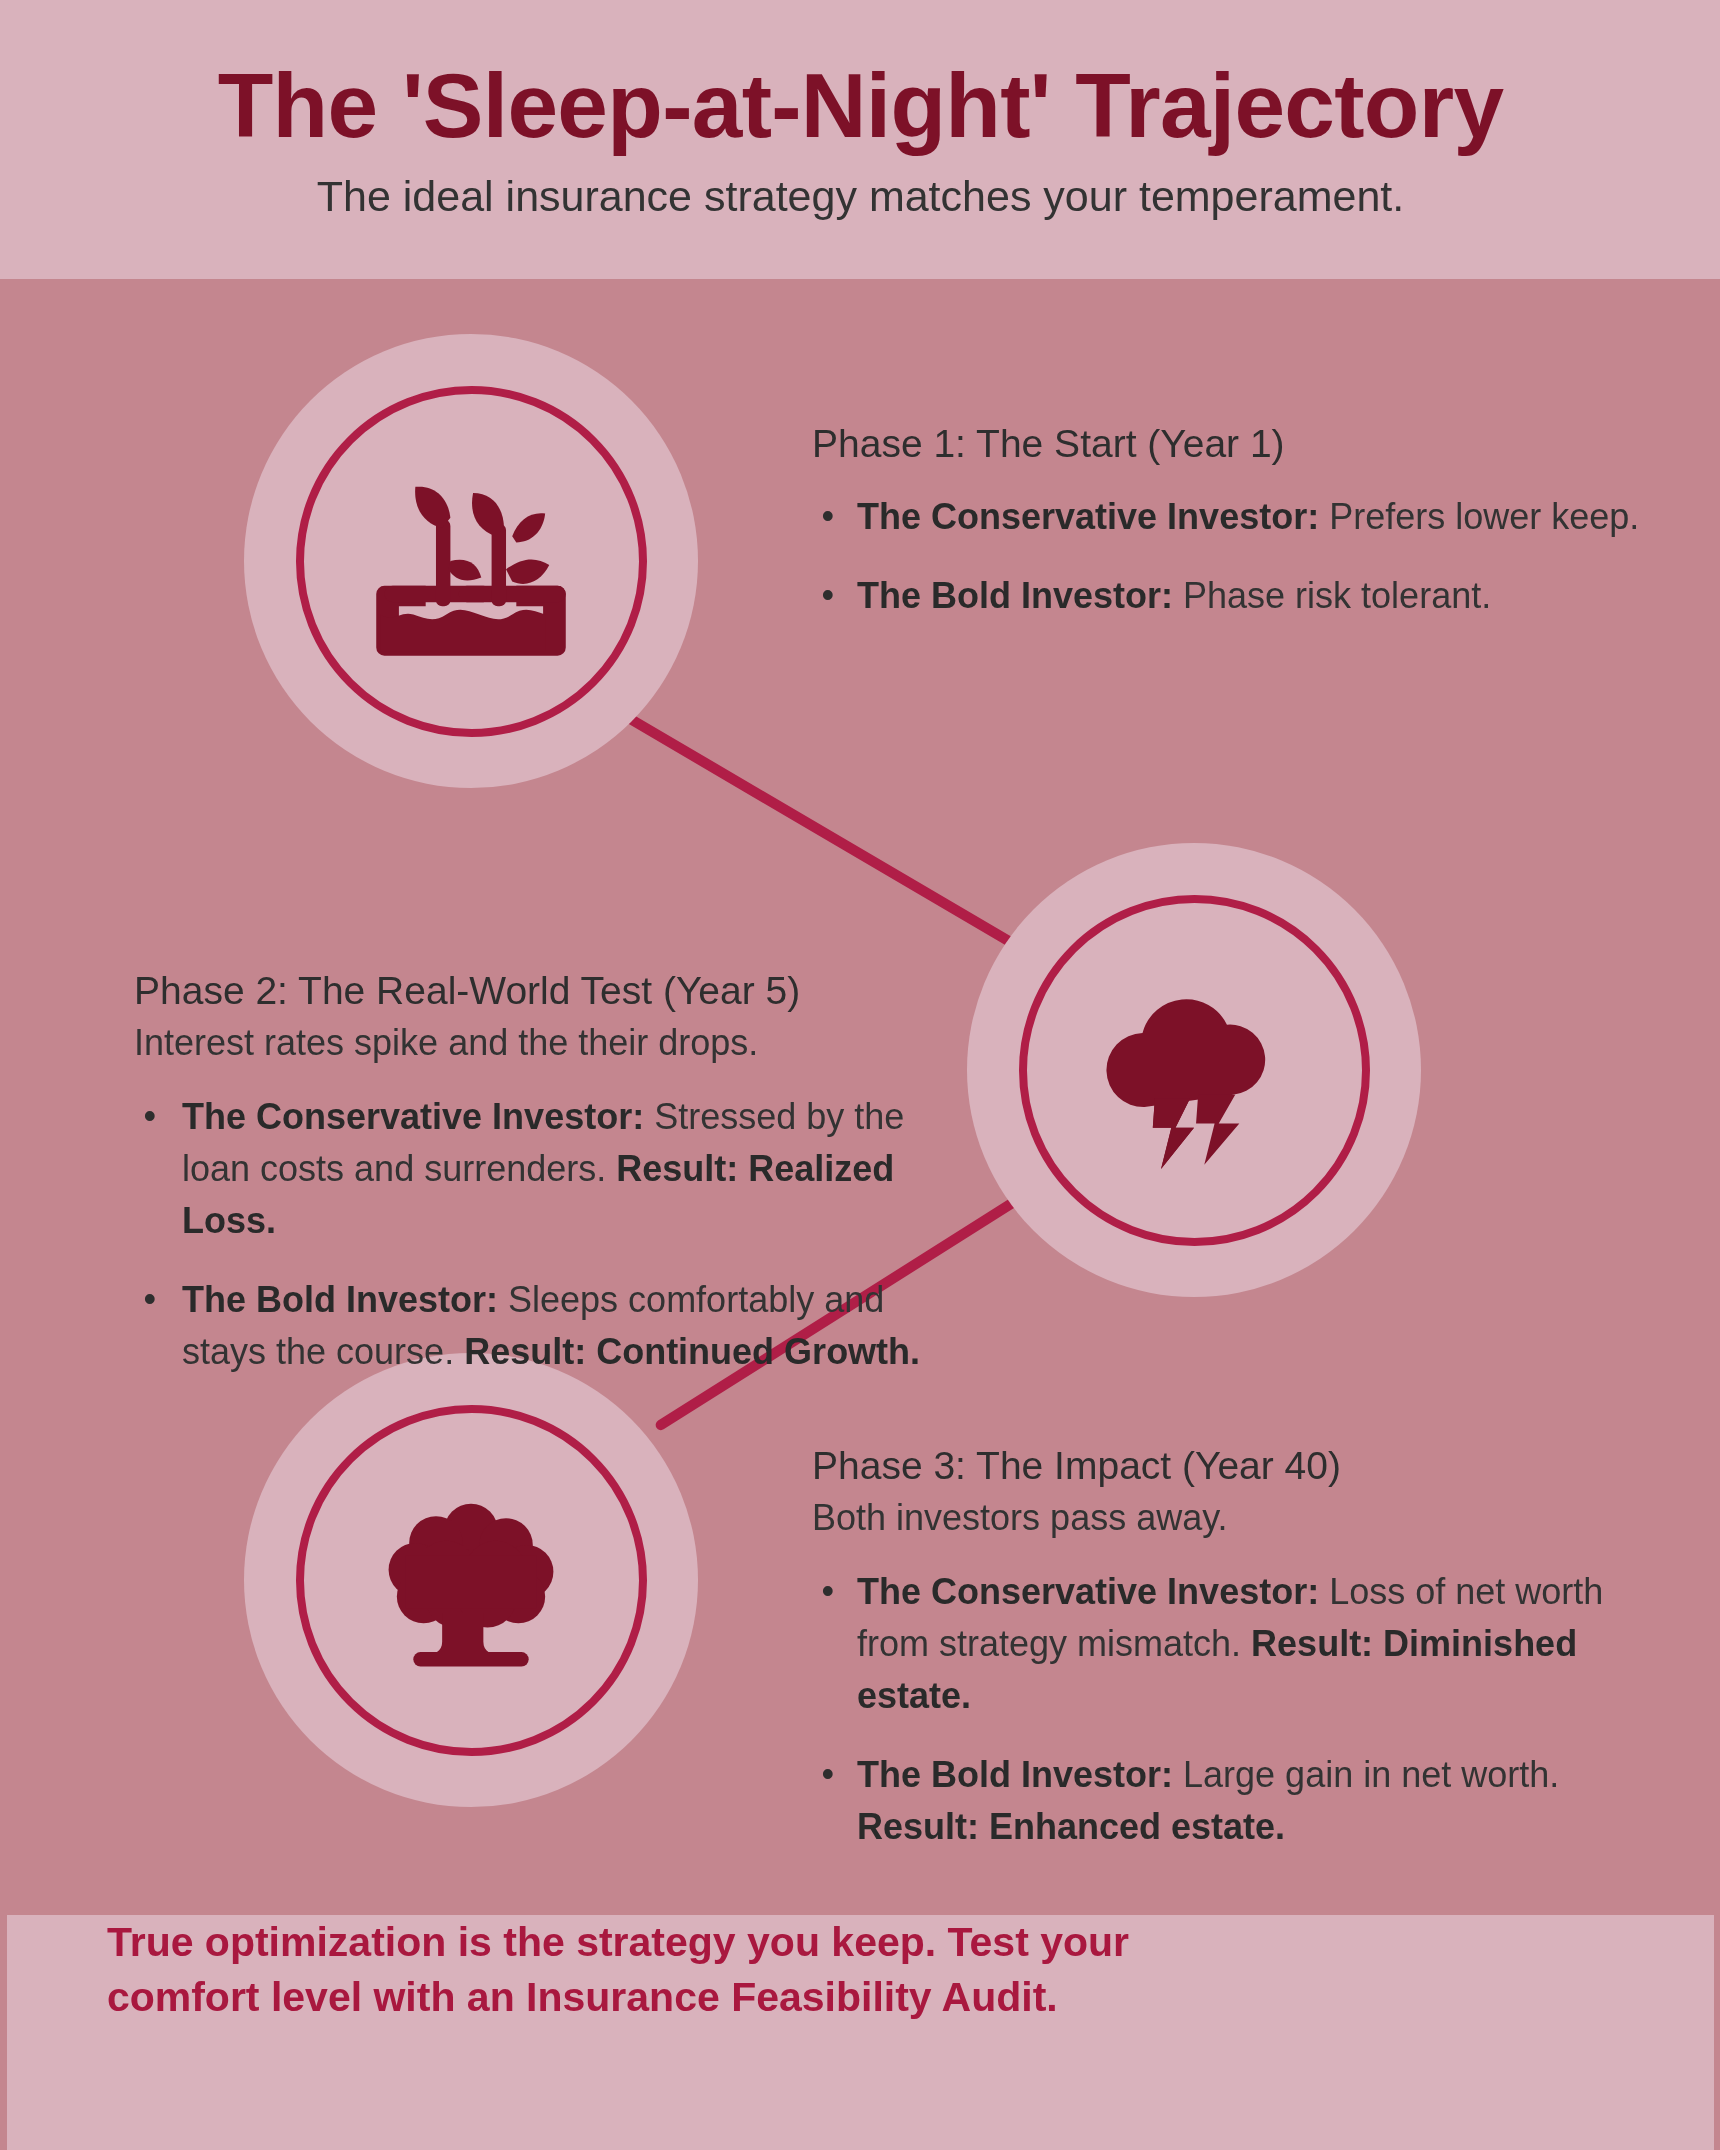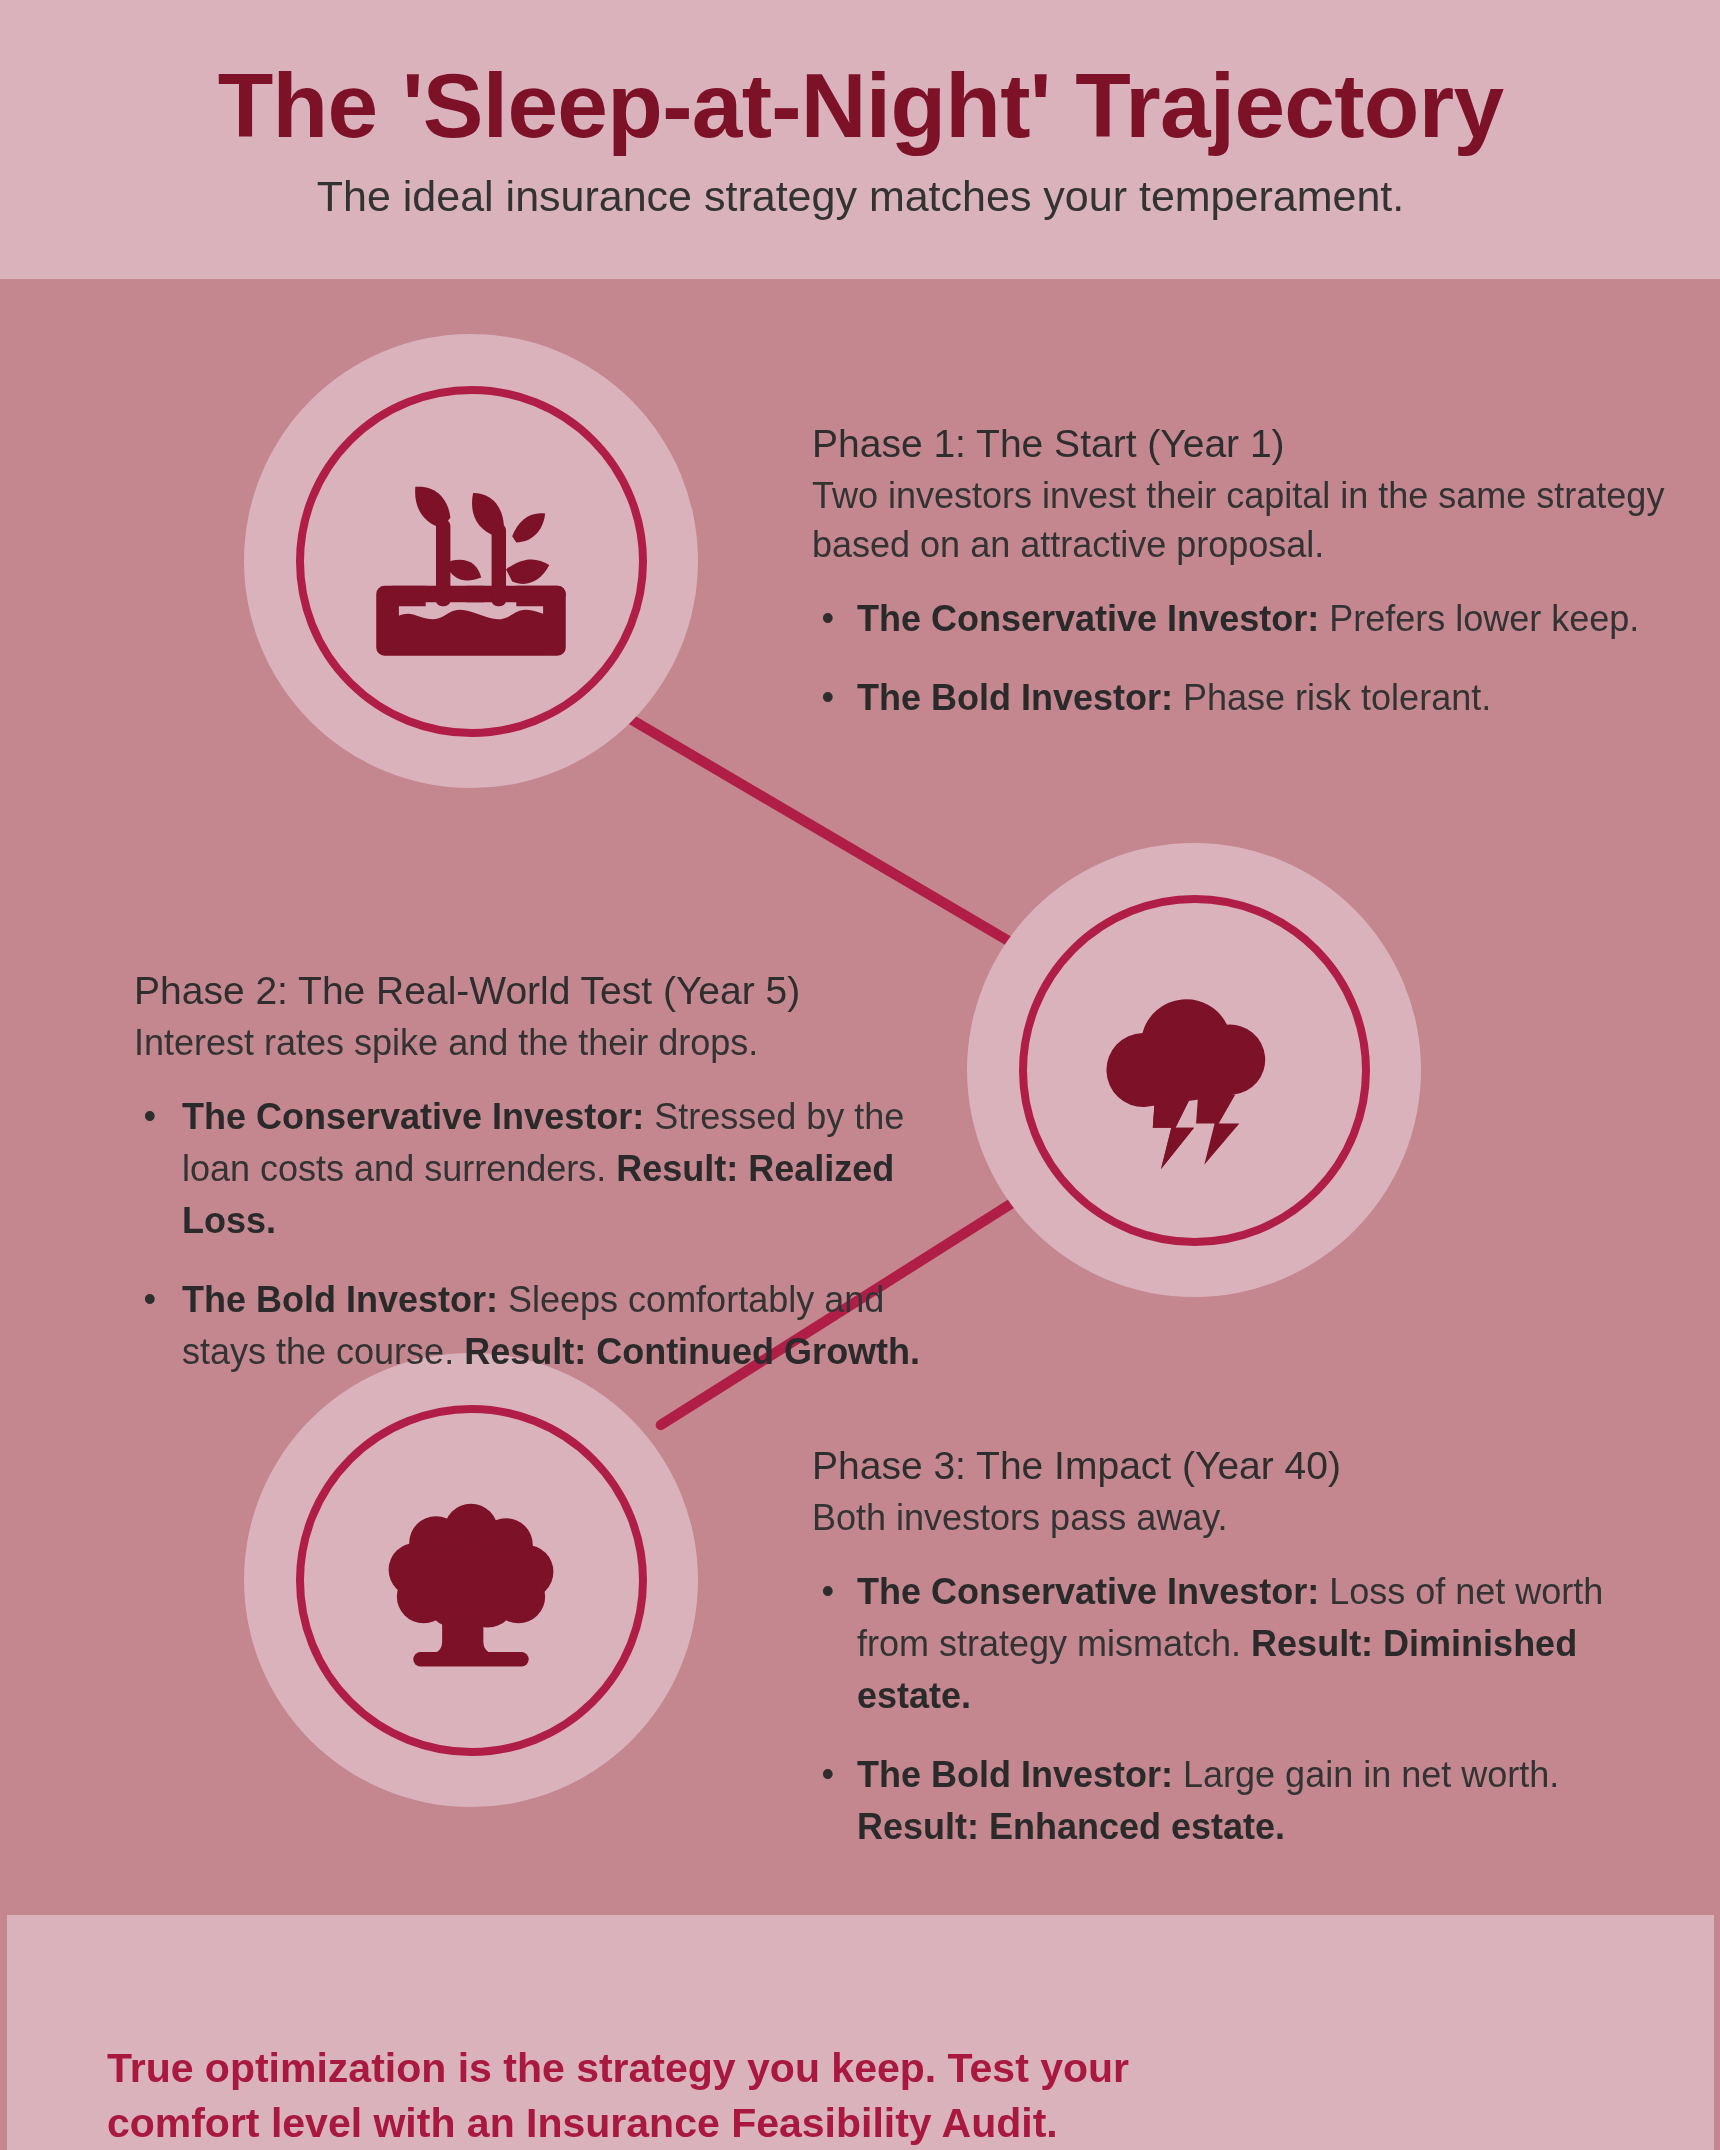--- a/index.html
+++ b/index.html
@@ -91,21 +91,21 @@
   #text2 { left:134px;  top:688px; width:826px; }
   #text3 { left:812px; top:1163px; width:867px; }
 
   #text2 ul li { padding-left:48px; }
 
   
   #footer {
     position:absolute; left:6.9px; top:1915px;
     width:1707px; height:236px;
     background:#d9b2bc;
-    display:flex; align-items:flex-end;
+    display:flex; align-items:flex-start;
   }
   #footer-tagline {
     margin-left:100px; width:1025px;
     font-size:41px; font-weight:bold; color:#a9183f;
     line-height:1.34;
   }
   #footer-logo {
     margin-left:41px;
     font-family:"Liberation Serif", serif;
     font-size:98px; font-weight:bold; color:#b01e47;
@@ -185,21 +185,20 @@
         </g>
 
         <path d="M44 66h12v14c0 5 4 6 8 7H28c4-1 8-2 8-7V66z"></path>
         <rect x="22" y="85" width="56" height="7" rx="3.5"></rect>
       </svg>
     </div>
   </div>
 
   <div class="block" id="text1">
     <h3>Phase 1: The Start (Year 1)</h3>
-    <div class="lede">Two investors invest their capital in the same strategy based on an attractive proposal.</div>
     <ul>
       <li>
         <b>The Conservative Investor:</b><span> Prefers lower keep.</span>
       </li>
       <li>
         <b>The Bold Investor:</b><span> Phase risk tolerant.</span>
       </li>
     </ul>
   </div>
 

